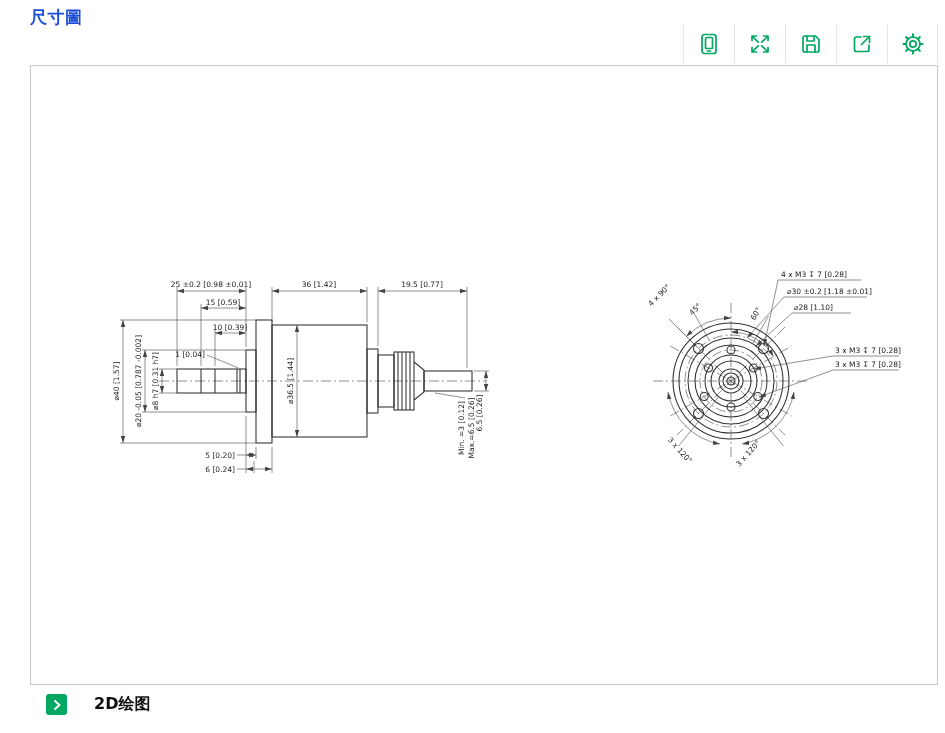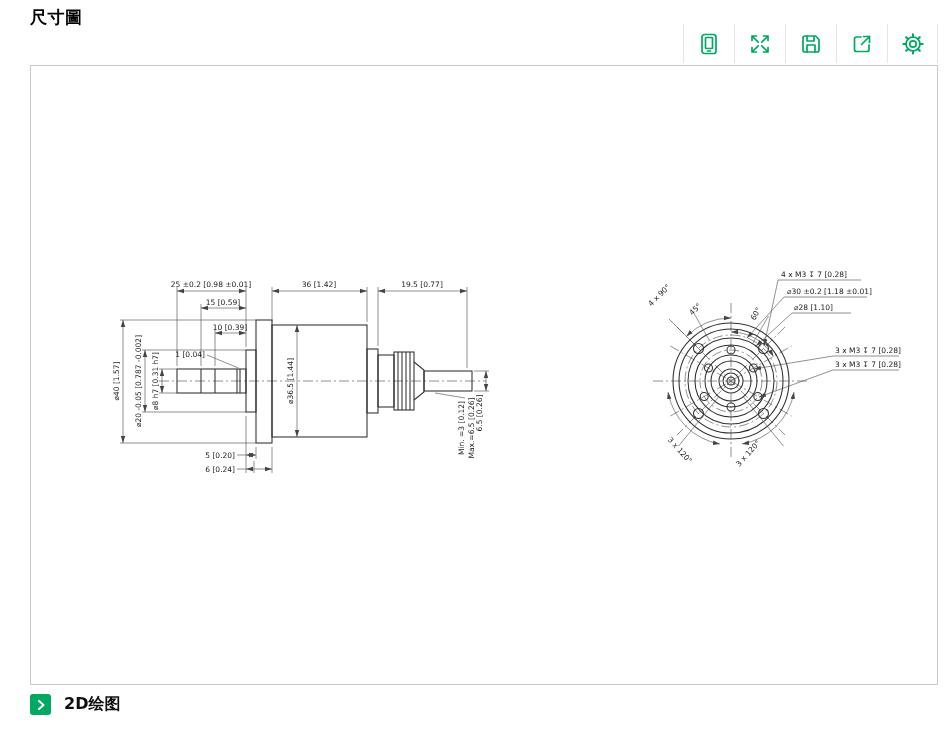--- a/index.html
+++ b/index.html
@@ -3,35 +3,35 @@
 <meta charset="utf-8">
 <style>
   *{box-sizing:border-box;margin:0;padding:0}
   html,body{background:#fff}
   body{
     width:945px;height:733px;position:relative;overflow:hidden;
     font-family:"DejaVu Sans","Liberation Sans",sans-serif;color:#111;
   }
   .title{
     position:absolute;left:30px;top:6px;
-    font-size:17px;font-weight:bold;color:#000000;letter-spacing:.5px;
+    font-size:17px;font-weight:bold;color:#1d4ed8;letter-spacing:.5px;
   }
   .toolbar{position:absolute;right:7px;top:24px;display:flex;background:#fff}
   .tb{
     width:51px;height:39px;border:none;background:#fff;cursor:pointer;
     display:flex;align-items:center;justify-content:center;
     border-left:1px solid #e4e4e4;
   }
   .tb:last-child{border-right:1px solid #e4e4e4}
   .tb svg{stroke:var(--accent,#00a862);fill:none;stroke-width:1.7;stroke-linecap:round;stroke-linejoin:round}
   .canvas{
     position:absolute;left:30px;top:65px;width:908px;height:620px;
     border:1px solid #c9c9c9;background:#fff;
   }
-  .footer{position:absolute;left:30px;top:694px;display:flex;gap:13px}
+  .footer{position:absolute;left:46px;top:694px;display:flex;gap:27px}
   .chev{
     width:21px;height:21px;border-radius:3px;background:var(--accent,#00a862);
     display:flex;align-items:center;justify-content:center;cursor:pointer;flex:0 0 auto;
   }
   .flink{font-size:16px;font-weight:bold;color:#0d0d0d;text-decoration:none;cursor:pointer}
   
   .outline{stroke:#2f2f2f;stroke-width:1.05;fill:none}
   .dim{stroke:#555;stroke-width:.65;fill:none}
   .cl{stroke:#555;stroke-width:.65;fill:none;stroke-dasharray:10 3 2 3}
   .dt{font-size:7.5px;fill:#1a1a1a}

